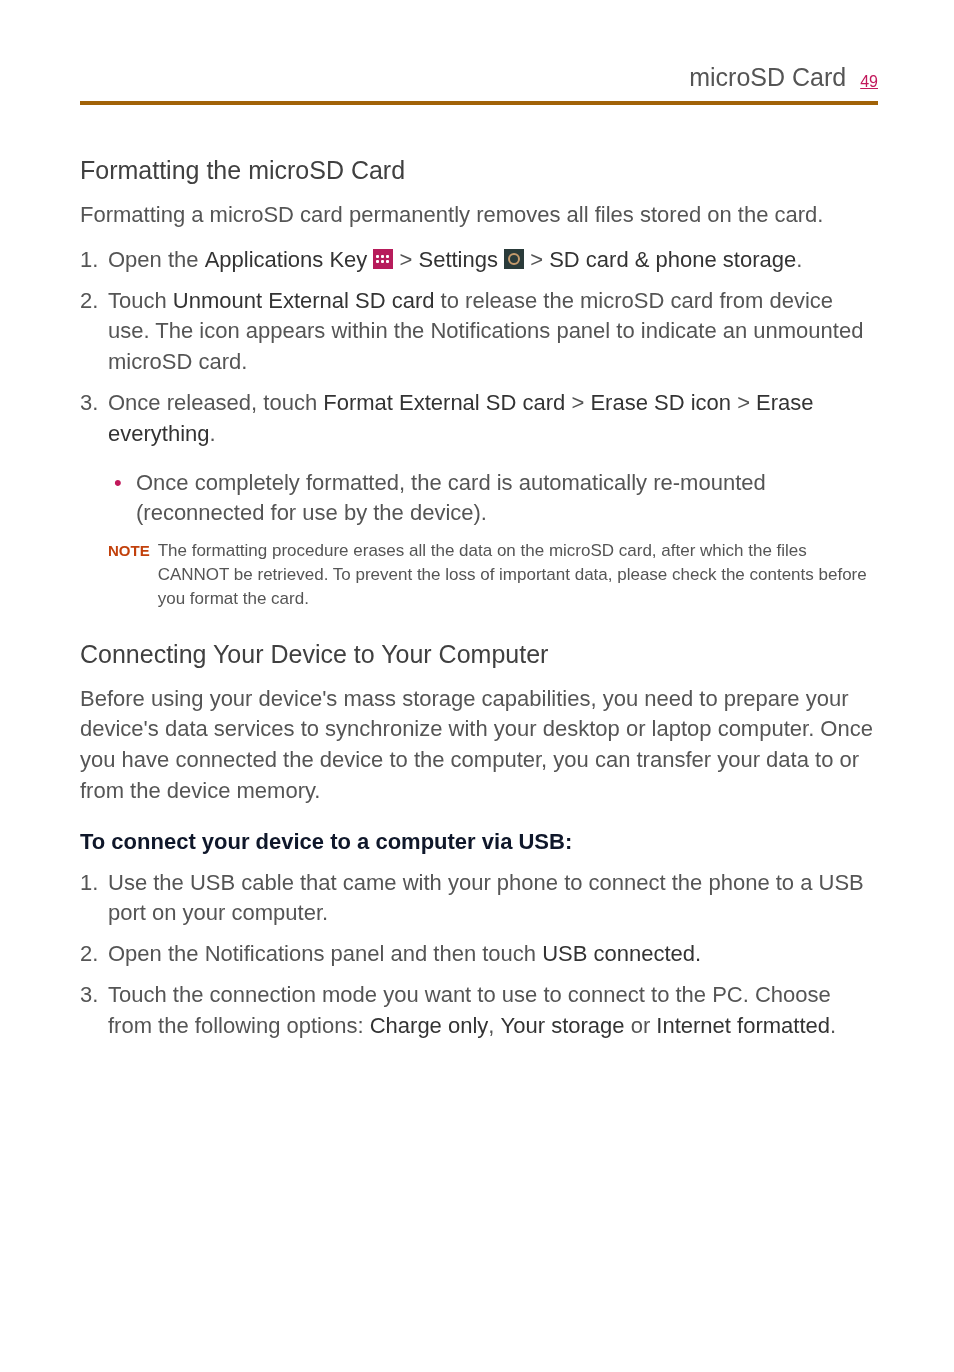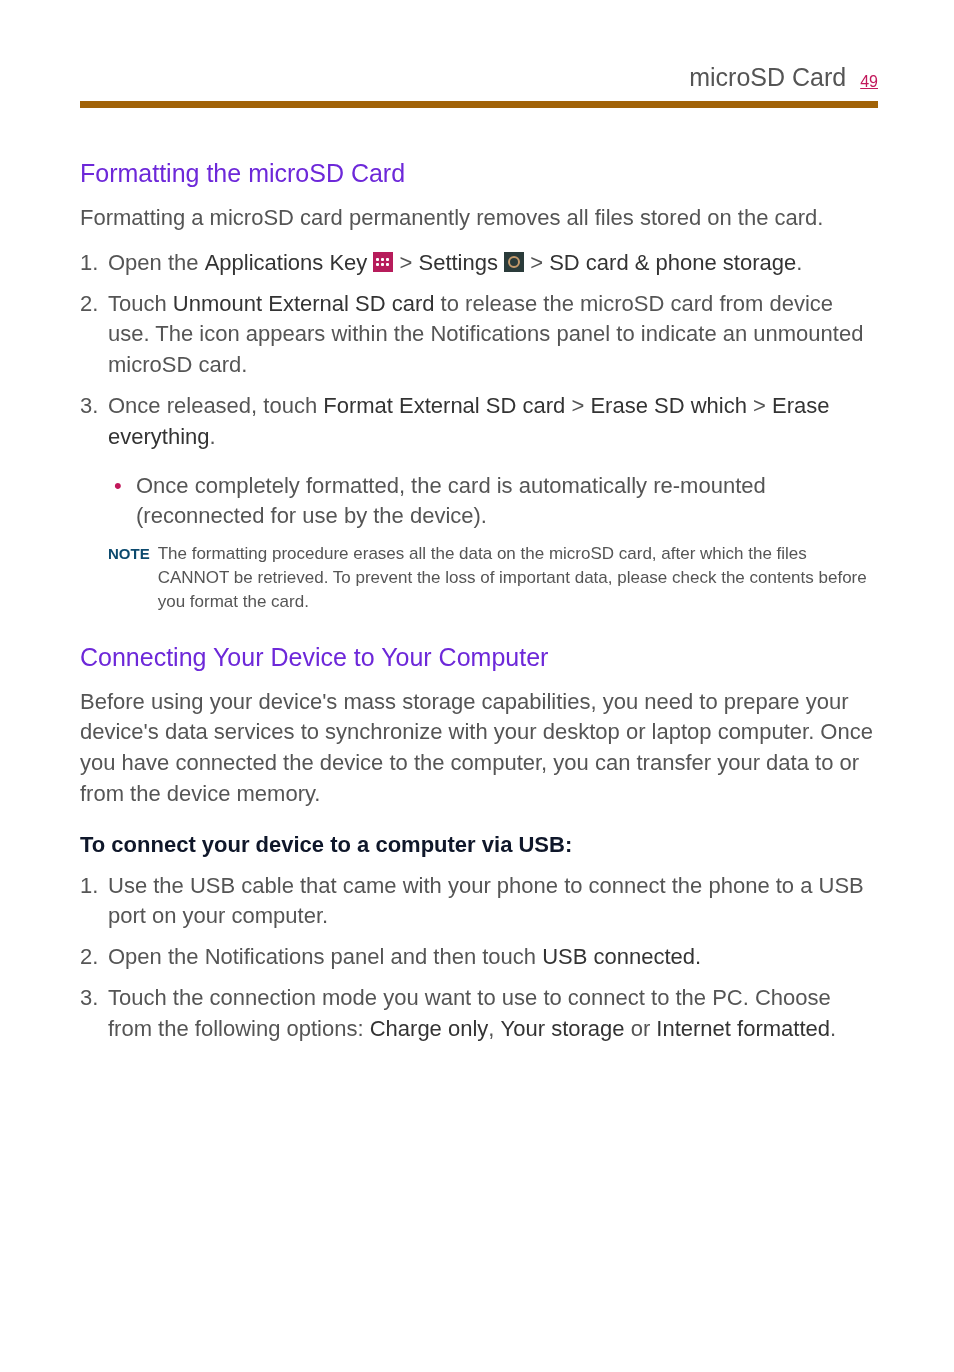--- a/index.html
+++ b/index.html
@@ -16,40 +16,40 @@
     color: #555;
     font-size: 22px;
     line-height: 1.4;
     padding: 60px 76px 40px 80px;
     position: relative;
   }
   .header {
     display: flex;
     justify-content: flex-end;
     align-items: flex-end;
-    border-bottom: 7px solid #a16207;
+    border-bottom: 4px solid #a16207;
     padding-bottom: 6px;
     margin-bottom: 48px;
   }
   .header-title {
     font-size: 25px;
     color: #555;
     font-weight: 300;
     margin-right: 14px;
   }
   .header-page {
     font-size: 16px;
     color: #c2185b;
     font-weight: 400;
     position: relative;
     top: -2px;
     text-decoration: underline;
   }
   .section-heading {
-    color: #6d28d9;
+    color: #404040;
     font-size: 25px;
     font-weight: 400;
     margin-bottom: 12px;
   }
   .subsection-heading {
     color: #0f172a;
     font-size: 22px;
     font-weight: 600;
     margin-top: 20px;
     margin-bottom: 10px;
@@ -137,21 +137,21 @@
   }
   .note-block {
     display: flex;
     padding-left: 28px;
     font-size: 17px;
     line-height: 1.4;
     margin-top: 10px;
     margin-bottom: 26px;
   }
   .note-label {
-    color: #0c4a6e;
+    color: #c2410c;
     font-weight: 700;
     text-transform: uppercase;
     font-size: 15px;
     margin-right: 8px;
     flex-shrink: 0;
     padding-top: 1px;
   }
   .note-text {
     color: #555;
   }
@@ -172,21 +172,21 @@
   <p class="intro-para">Formatting a microSD card permanently removes all files stored on the card.</p>
 
   <ol class="num-list">
     <li>
       <span>Open the </span><span class="bold">Applications Key </span><span class="icon-apps"></span><span> &gt; </span><span class="bold">Settings </span><span class="icon-settings"></span><span> &gt; </span><span class="bold">SD card &amp; phone storage</span><span>.</span>
     </li>
     <li>
       <span>Touch </span><span class="bold">Unmount External SD card</span><span> to release the microSD card from device use. The icon appears within the Notifications panel to indicate an unmounted microSD card.</span>
     </li>
     <li>
-      <span>Once released, touch </span><span class="bold">Format External SD card</span><span> &gt; </span><span class="bold">Erase SD which</span><span> &gt; </span><span class="bold">Erase everything</span><span>.</span>
+      <span>Once released, touch </span><span class="bold">Format External SD card</span><span> &gt; </span><span class="bold">Erase SD icon</span><span> &gt; </span><span class="bold">Erase everything</span><span>.</span>
       <ul class="bullet-list">
         <li>Once completely formatted, the card is automatically re-mounted (reconnected for use by the device).</li>
       </ul>
     </li>
   </ol>
 
   <div class="note-block">
     <span class="note-label">NOTE</span>
     <span class="note-text">The formatting procedure erases all the data on the microSD card, after which the files CANNOT be retrieved. To prevent the loss of important data, please check the contents before you format the card.</span>
   </div>

